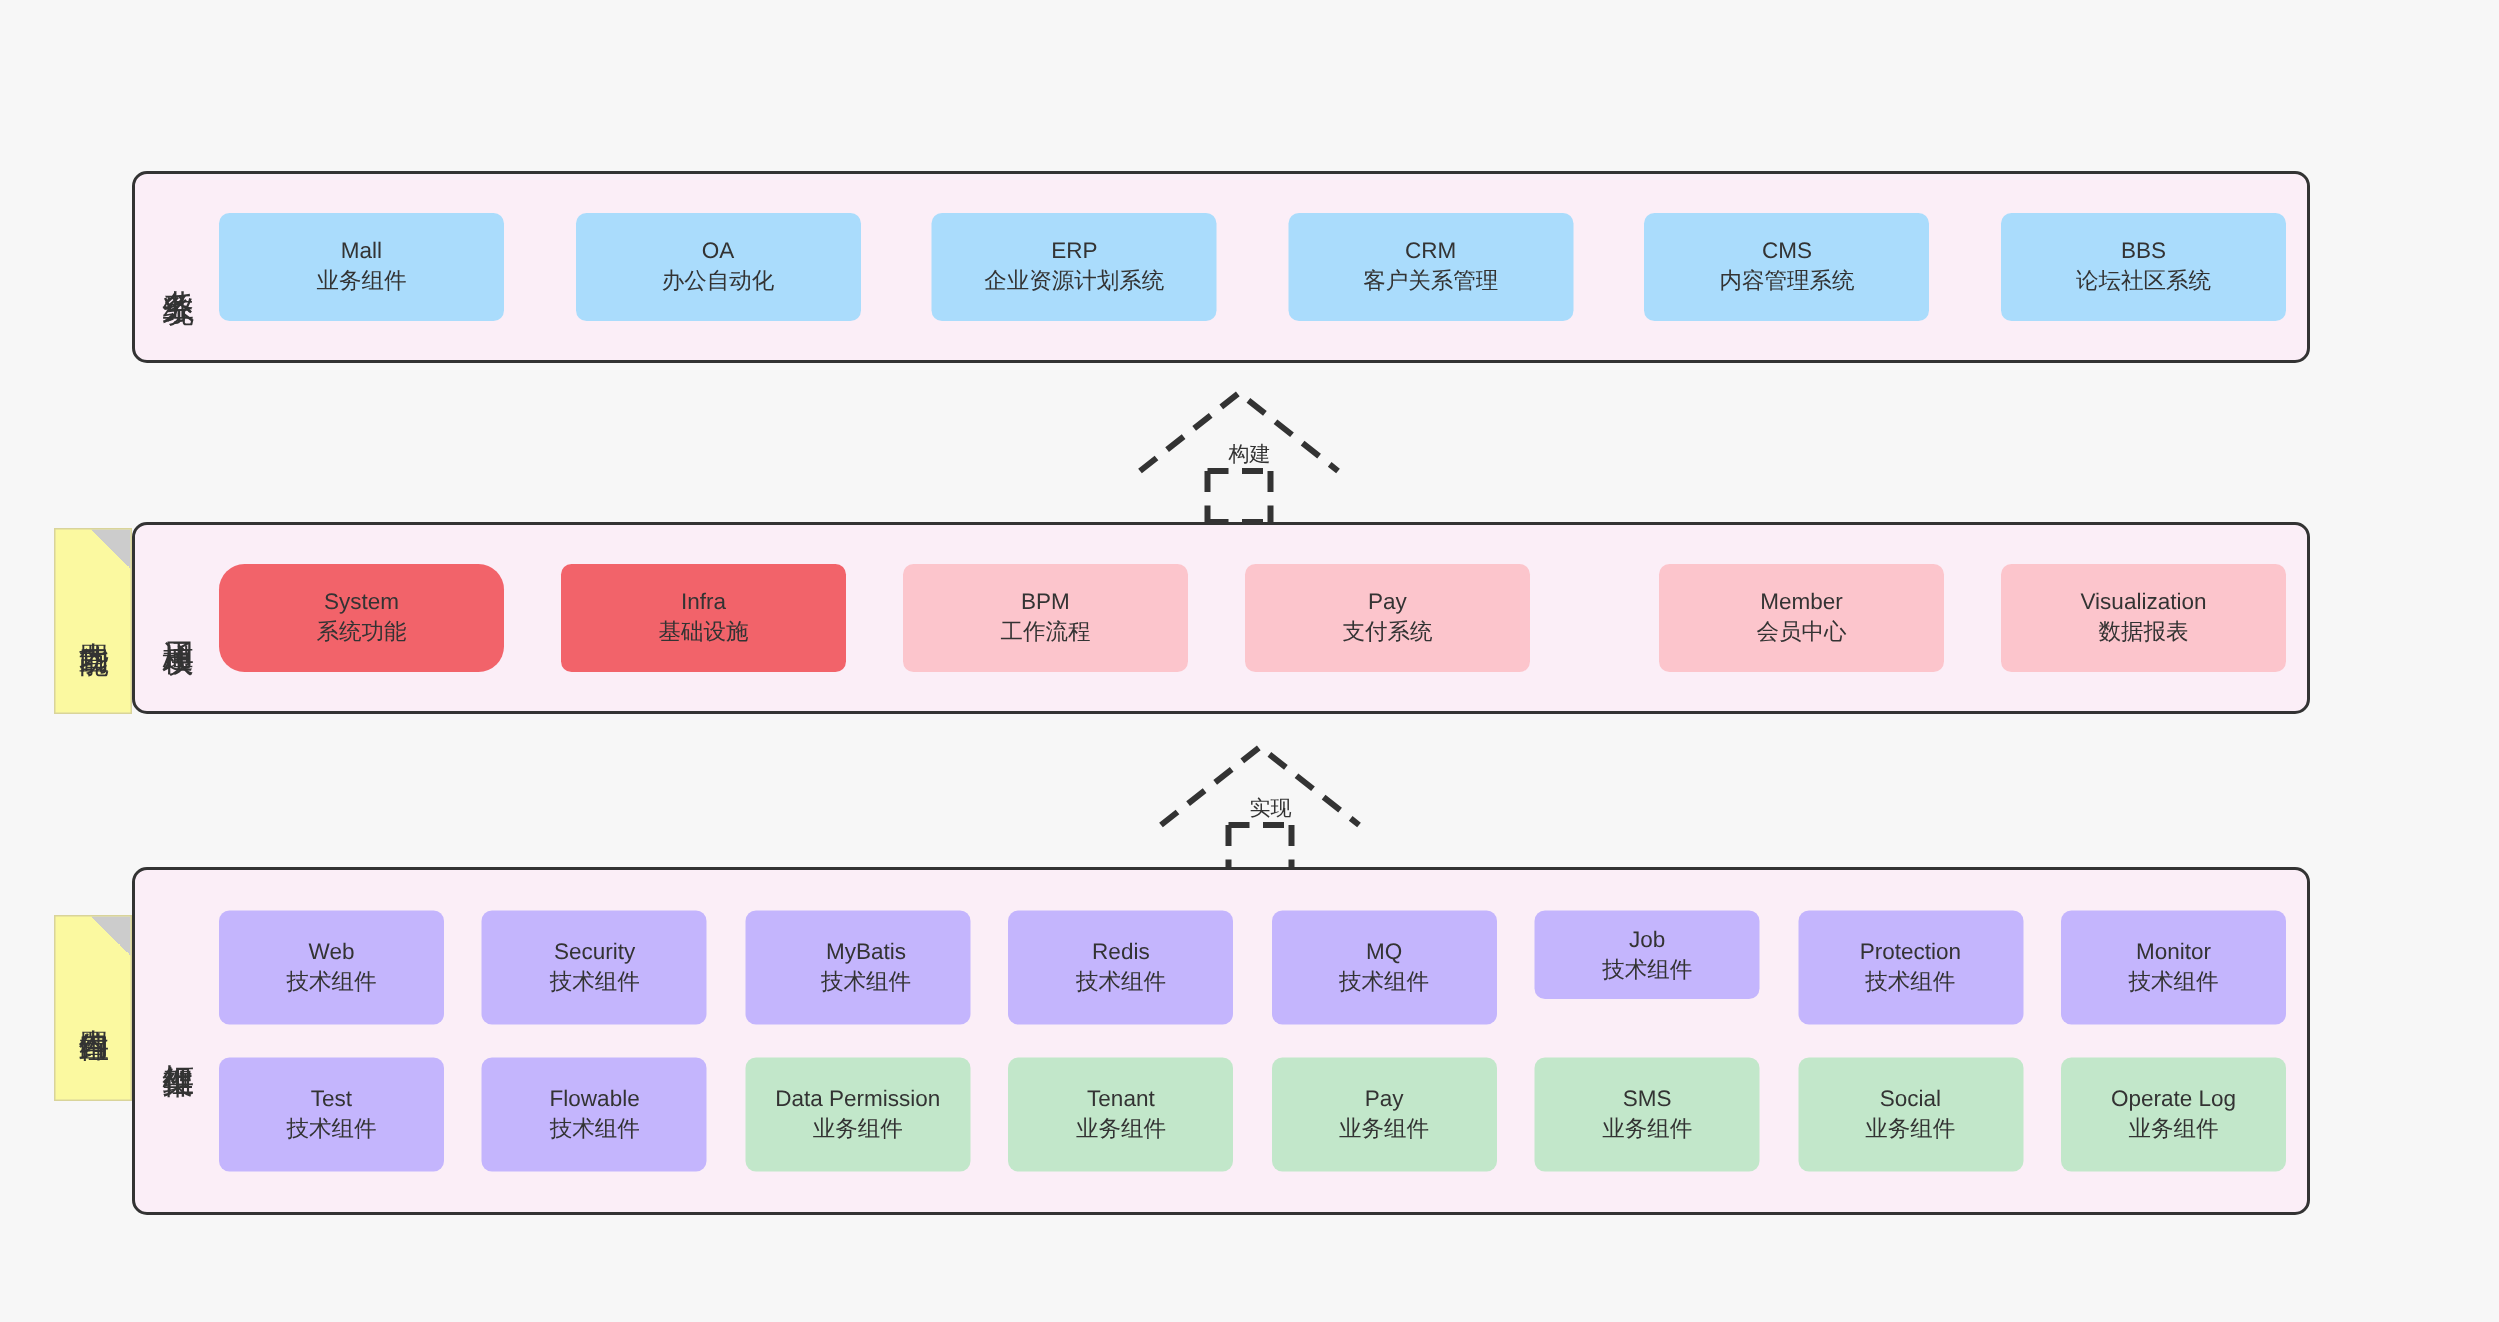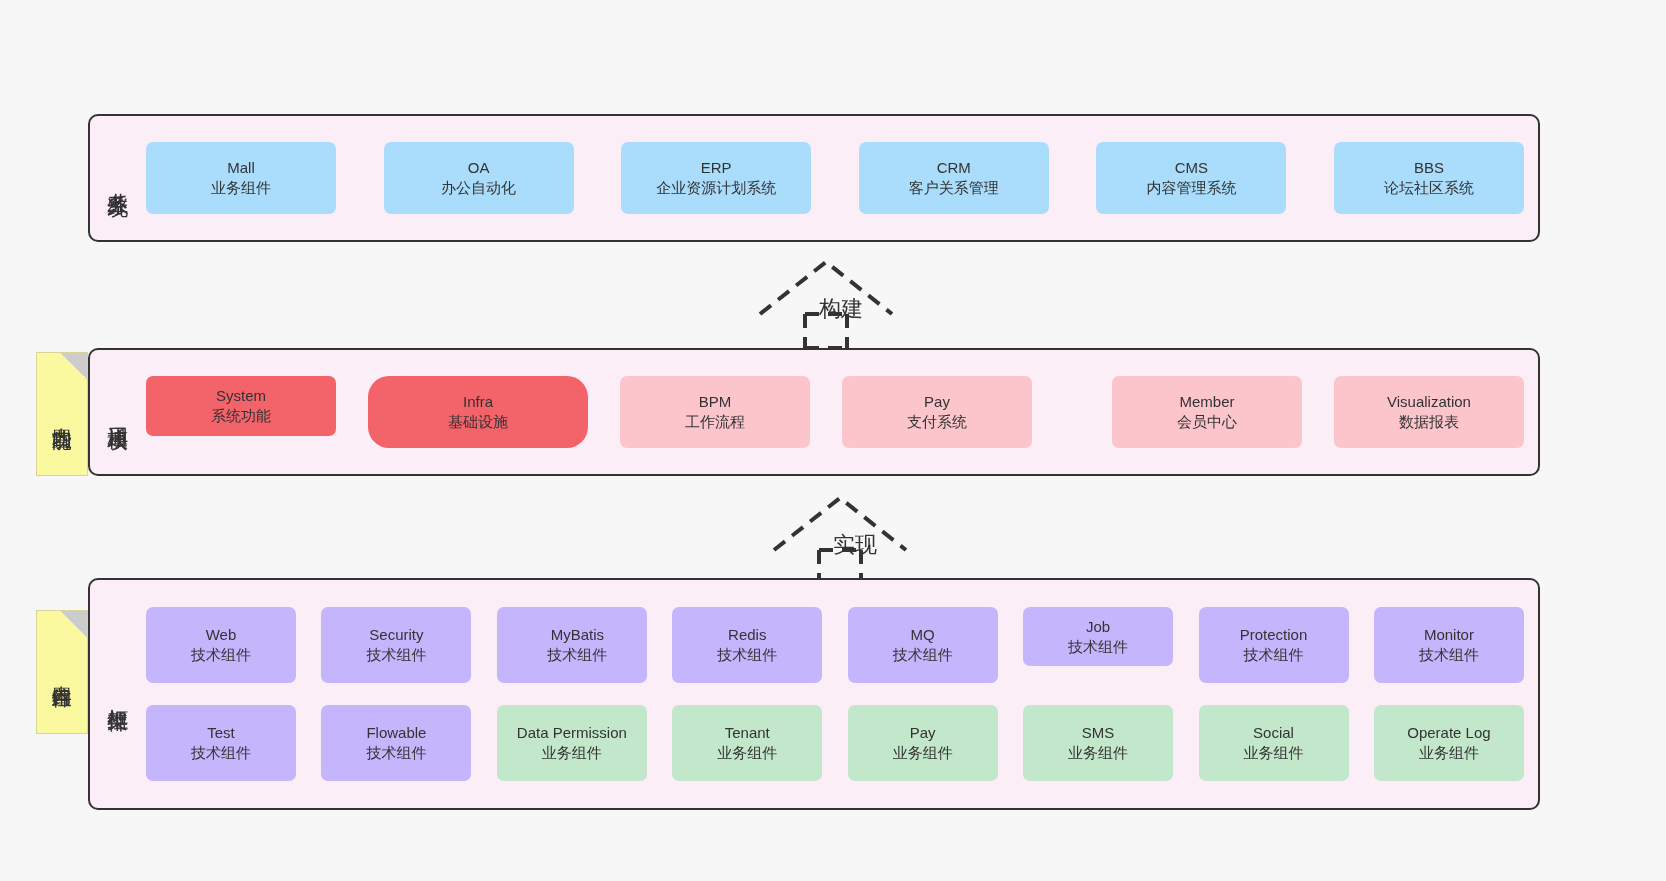--- a/index.html
+++ b/index.html
@@ -113,21 +113,21 @@
     background: linear-gradient(225deg, #cccccc 0%, #cccccc 50%, transparent 50%);
   }
 
   
   .arrow {
     position: absolute;
     z-index: 1;
   }
   .arrow-label {
     position: absolute;
-    font-size: 22px;
+    font-size: 14px;
     color: #333333;
     background: transparent;
     white-space: nowrap;
     z-index: 2;
   }
 </style>
 </head>
 <body>
 
 <div class="canvas">
@@ -175,25 +175,25 @@
 
   <div class="note" style="left:36px; top:352px; width:52px; height:124px;">
     <span class="fold"></span>
     <span>内置功能</span>
   </div>
 
   <div class="layer" style="left:88px; top:348px; width:1452px; height:128px;">
     <div class="layer-title">通用模块</div>
     <div class="layer-body">
       <div class="row">
-        <div class="node n-red" style="width:190px;height:60px;">
+        <div class="node n-red" style="width:190px;height:72px;border-radius:17px;">
           <span class="ln">System</span>
           <span class="ln">系统功能</span>
         </div>
-        <div class="node n-red" style="width:220px;height:72px;border-radius:21px;">
+        <div class="node n-red" style="width:190px;height:72px;">
           <span class="ln">Infra</span>
           <span class="ln">基础设施</span>
         </div>
         <div class="node n-pink" style="width:190px;height:72px;">
           <span class="ln">BPM</span>
           <span class="ln">工作流程</span>
         </div>
         <div class="node n-pink" style="width:190px;height:72px;">
           <span class="ln">Pay</span>
           <span class="ln">支付系统</span>

